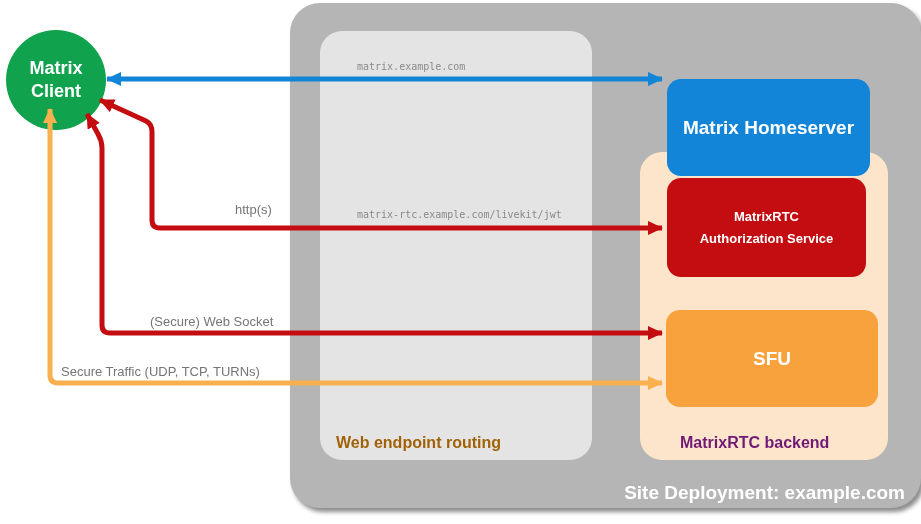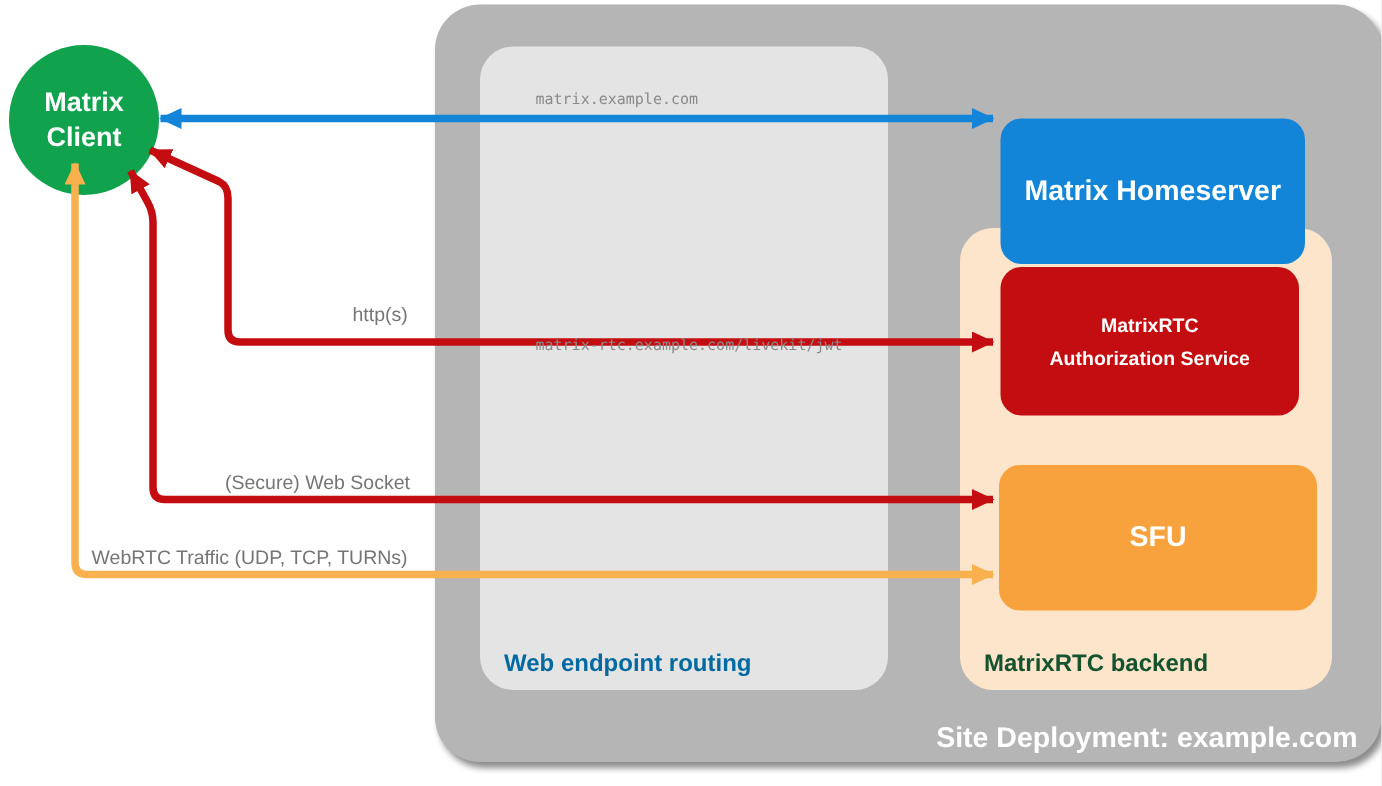--- a/index.html
+++ b/index.html
@@ -15,23 +15,23 @@
   .inner-box{
     left:320px;top:31px;width:272px;height:429px;border-radius:22px;
     background:#e4e4e4;
   }
   .peach-box{
     left:640px;top:152px;width:248px;height:308px;border-radius:22px;
     background:#fce5cb;
   }
   .container-caption{
     position:absolute;left:16px;bottom:8px;font-weight:bold;font-size:16px;
-    color:#0369a1;white-space:nowrap;
+    color:#a16207;white-space:nowrap;
   }
-  .peach-box .container-caption{color:#14532d;}
+  .peach-box .container-caption{color:#701a75;margin-left:24px;}
   .site-caption{
     position:absolute;right:16px;top:482px;font-weight:bold;font-size:19px;
     color:#ffffff;white-space:nowrap;
   }
   .node{
     position:absolute;display:flex;align-items:center;justify-content:center;
     color:#fff;font-weight:bold;text-align:center;border-radius:14px;
   }
   .node-homeserver{left:667px;top:31px;width:203px;height:97px;background:#1285d8;font-size:19px;margin-top:48px;}
   .node-auth{left:667px;top:178px;width:199px;height:99px;background:#c40d10;font-size:13px;line-height:22px;}
@@ -49,21 +49,21 @@
   }
   .url-label{
     position:absolute;font-family:"DejaVu Sans Mono",monospace;font-size:10px;
     color:#8a8a8a;white-space:nowrap;margin-left:26px;
   }
   .lbl-api{left:133px;top:60px;}
   .lbl-https{left:235px;top:202px;}
   .lbl-ws{left:150px;top:314px;}
   .lbl-webrtc{left:61px;top:364px;}
   .url-homeserver{left:331px;top:61px;}
-  .url-jwt{left:331px;top:225px;}
+  .url-jwt{left:331px;top:209px;}
   .url-sfu{left:331px;top:314px;}
 </style>
 </head>
 <body>
 
 <div class="stage">
 
   <div class="box outer-box"></div>
 
   <div class="box inner-box">
@@ -110,18 +110,18 @@
 
     <path d="M 100 100 L 146 121 Q 152 124 152 132 L 152 220 Q 152 228 160 228 L 662 228" fill="none" stroke-width="5" marker-start="url(#ah-red)" marker-end="url(#ah-red)" stroke="#c40d10"></path>
 
     <path d="M 87 114 L 98 134 Q 102 141 102 148 L 102 325 Q 102 333 110 333 L 662 333" fill="none" stroke-width="5" marker-start="url(#ah-red)" marker-end="url(#ah-red)" stroke="#c40d10"></path>
 
     <path d="M 50 109 L 50 375 Q 50 383 58 383 L 662 383" fill="none" stroke-width="5" marker-start="url(#ah-orange)" marker-end="url(#ah-orange)" stroke="#f9b04f"></path>
   </svg>
 
   <div class="arrow-label lbl-https">http(s)</div>
   <div class="arrow-label lbl-ws">(Secure) Web Socket</div>
-  <div class="arrow-label lbl-webrtc">WebRTC Traffic (UDP, TCP, TURNs)</div>
+  <div class="arrow-label lbl-webrtc">Secure Traffic (UDP, TCP, TURNs)</div>
 
   <div class="url-label url-homeserver">matrix.example.com</div>
   <div class="url-label url-jwt">matrix-rtc.example.com/livekit/jwt</div>
 
 </div>
 
 </body></html>

